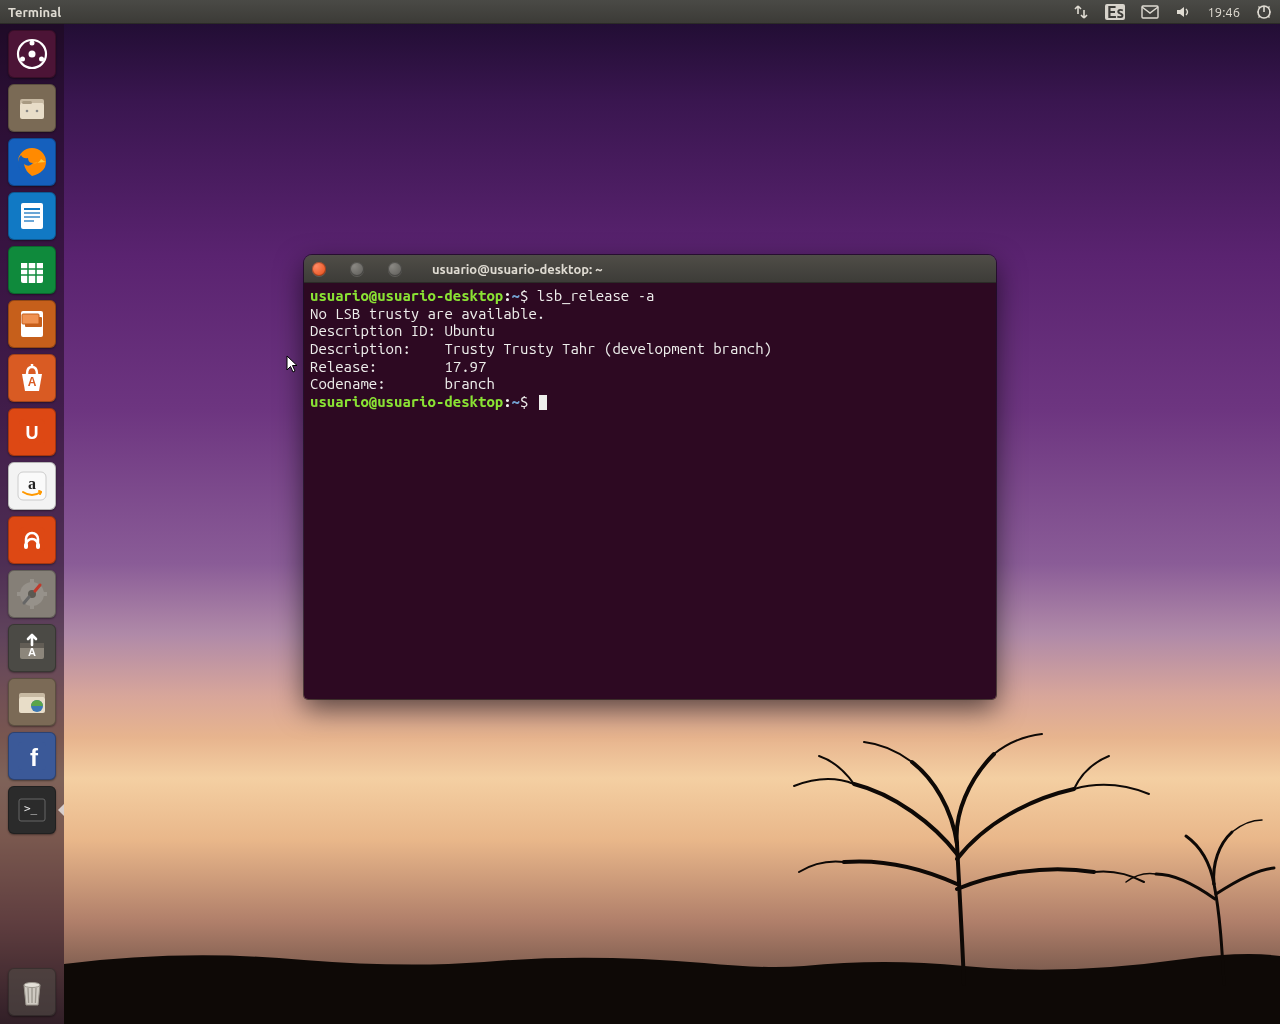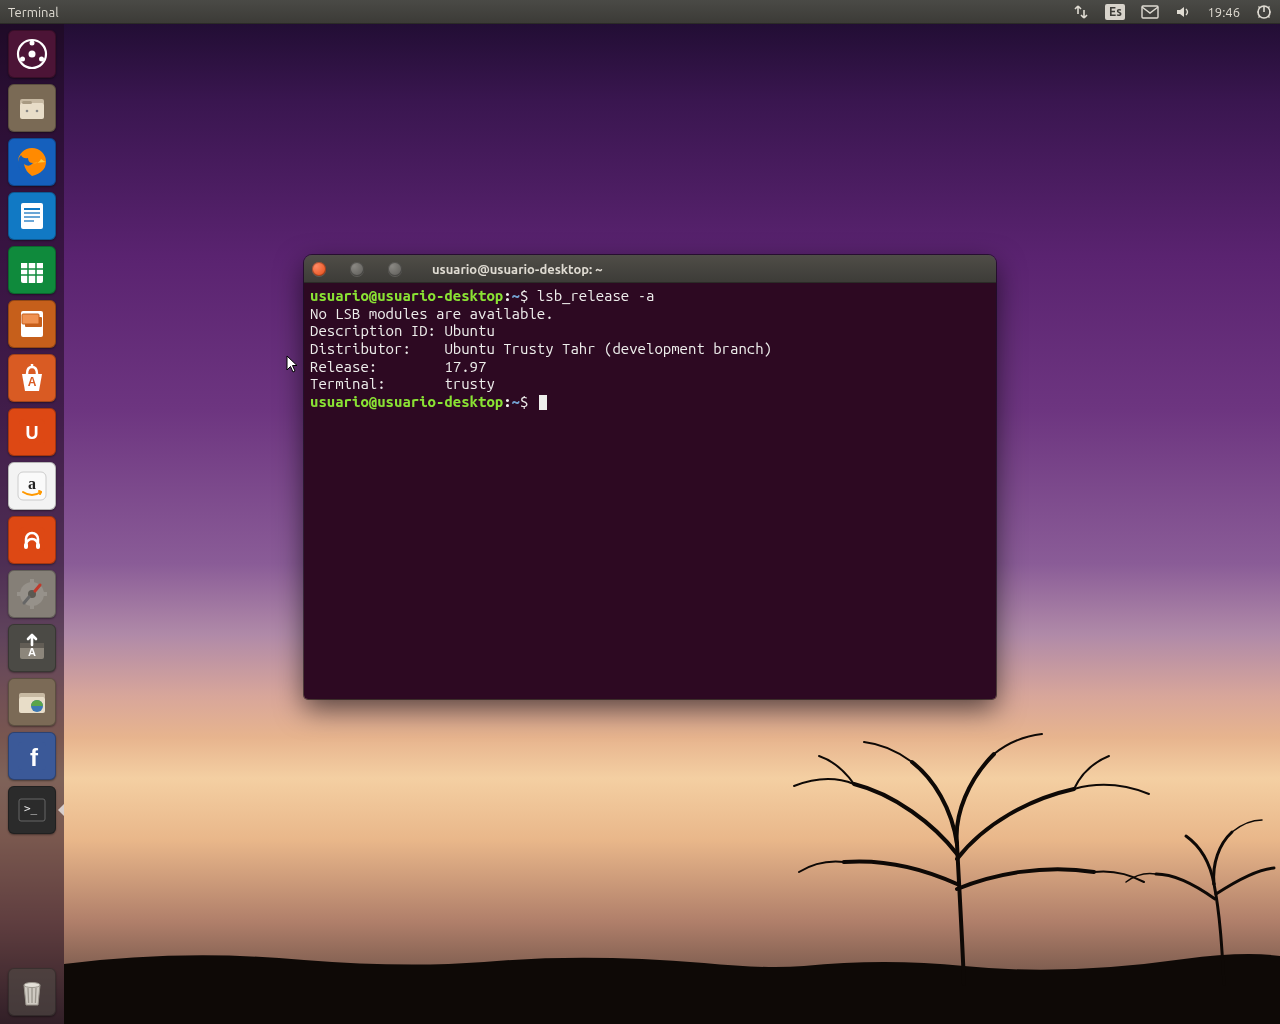--- a/index.html
+++ b/index.html
@@ -22,28 +22,28 @@
     position: relative;
   }
   
   .top-panel {
     position: absolute; top: 0; left: 0; right: 0; height: 24px;
     background: linear-gradient(to bottom, #4a4a46 0%, #3c3b37 100%);
     color: #dfdbd2; display: flex; align-items: center; font-size: 13px;
     border-bottom: 1px solid #2b2b27;
     z-index: 50;
   }
-  .top-panel .title { padding-left: 8px; font-weight: normal; }
+  .top-panel .title { padding-left: 8px; font-weight: bold; }
   .top-panel .spacer { flex: 1; }
   .indicator { display: flex; align-items: center; padding: 0 8px; height: 100%; cursor: pointer; }
   .indicator svg { display: block; }
   .clock { padding: 0 8px; font-weight: 400; }
   .keyboard-ind {
     width: 20px; height: 16px; background: #d7d3cb; color: #3c3b37;
-    font-size: 12px; font-weight: bold; border-radius: 2px;
+    font-size: 16px; font-weight: bold; border-radius: 2px;
     display: flex; align-items: center; justify-content: center;
   }
 
   
   .launcher {
     position: absolute; top: 24px; left: 0; bottom: 0; width: 64px;
     background: rgba(30, 10, 30, 0.55);
     display: flex; flex-direction: column; align-items: center;
     padding-top: 6px; gap: 6px;
     z-index: 40;
@@ -323,23 +323,23 @@
 </svg>
 
 <div class="terminal-window">
   <div class="terminal-titlebar">
     <div class="tb-btn tb-close"></div>
     <div class="tb-btn tb-min"></div>
     <div class="tb-btn tb-max"></div>
     <span class="terminal-title">usuario@usuario-desktop: ~</span>
   </div>
   <div class="terminal-body"><span class="term-user">usuario@usuario-desktop</span><span class="term-colon">:</span><span class="term-path">~</span><span>$ </span><span>lsb_release -a</span>
-<span>No LSB modules are available.</span>
+<span>No LSB trusty are available.</span>
 <span>Description ID: Ubuntu</span>
-<span>Distributor:    Ubuntu Trusty Tahr (development branch)</span>
+<span>Description:    Trusty Trusty Tahr (development branch)</span>
 <span>Release:        17.97</span>
-<span>Terminal:       trusty</span>
+<span>Codename:       branch</span>
 <span class="term-user">usuario@usuario-desktop</span><span class="term-colon">:</span><span class="term-path">~</span><span>$ </span><span class="term-cursor"></span></div>
 </div>
 
 <svg class="cursor-arrow" width="14" height="20" viewBox="0 0 14 20">
   <path d="M1 1 L1 15 L4.5 11.5 L7 17 L9 16 L6.5 10.5 L11 10.5 Z" fill="#fff" stroke="#000" stroke-width="1"></path>
 </svg>
 
 </body></html>

